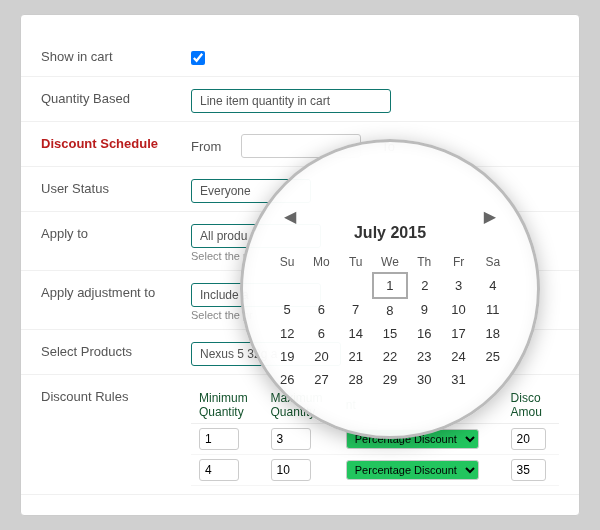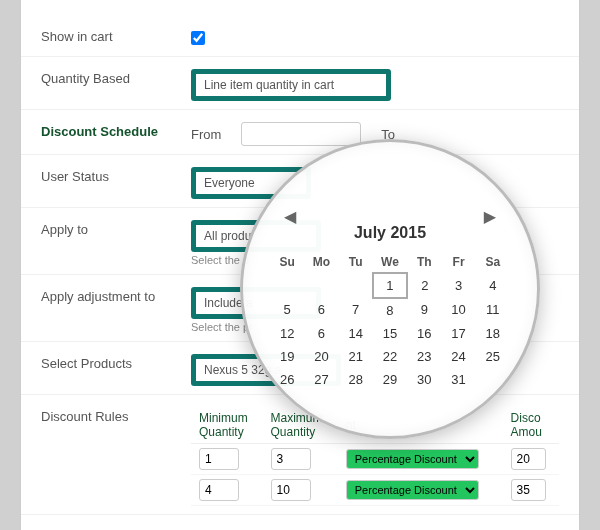--- a/index.html
+++ b/index.html
@@ -31,32 +31,32 @@
       min-height: 38px;
     }
     .form-row:last-child { border-bottom: none; }
     .label-col {
       width: 150px;
       min-width: 150px;
       color: #555;
       padding-top: 6px;
       font-size: 13px;
     }
-    .label-col.bold { font-weight: bold; color: #14532d; }
+    .label-col.bold { font-weight: bold; color: #b91c1c; }
     .field-col {
       flex: 1;
       padding-top: 4px;
     }
     .checkbox-input {
       width: 14px;
       height: 14px;
       margin-top: 4px;
     }
     .text-input {
-      border: 5px solid #0f766e;
+      border: 1px solid #0f766e;
       border-radius: 3px;
       padding: 4px 8px;
       font-size: 12px;
       color: #555;
       background: #fff;
       width: 200px;
     }
     .from-to-row {
       display: flex;
       align-items: center;
@@ -176,21 +176,21 @@
       color: #666;
       padding: 2px 6px;
       border-radius: 3px;
     }
     .cal-grid {
       width: 100%;
       border-collapse: collapse;
     }
     .cal-grid th {
       text-align: center;
-      font-weight: bold;
+      font-weight: normal;
       color: #555;
       font-size: 12px;
       padding: 3px 0;
       width: 34px;
     }
     .cal-grid td {
       text-align: center;
       padding: 4px 0;
       font-size: 13px;
       color: #333;

